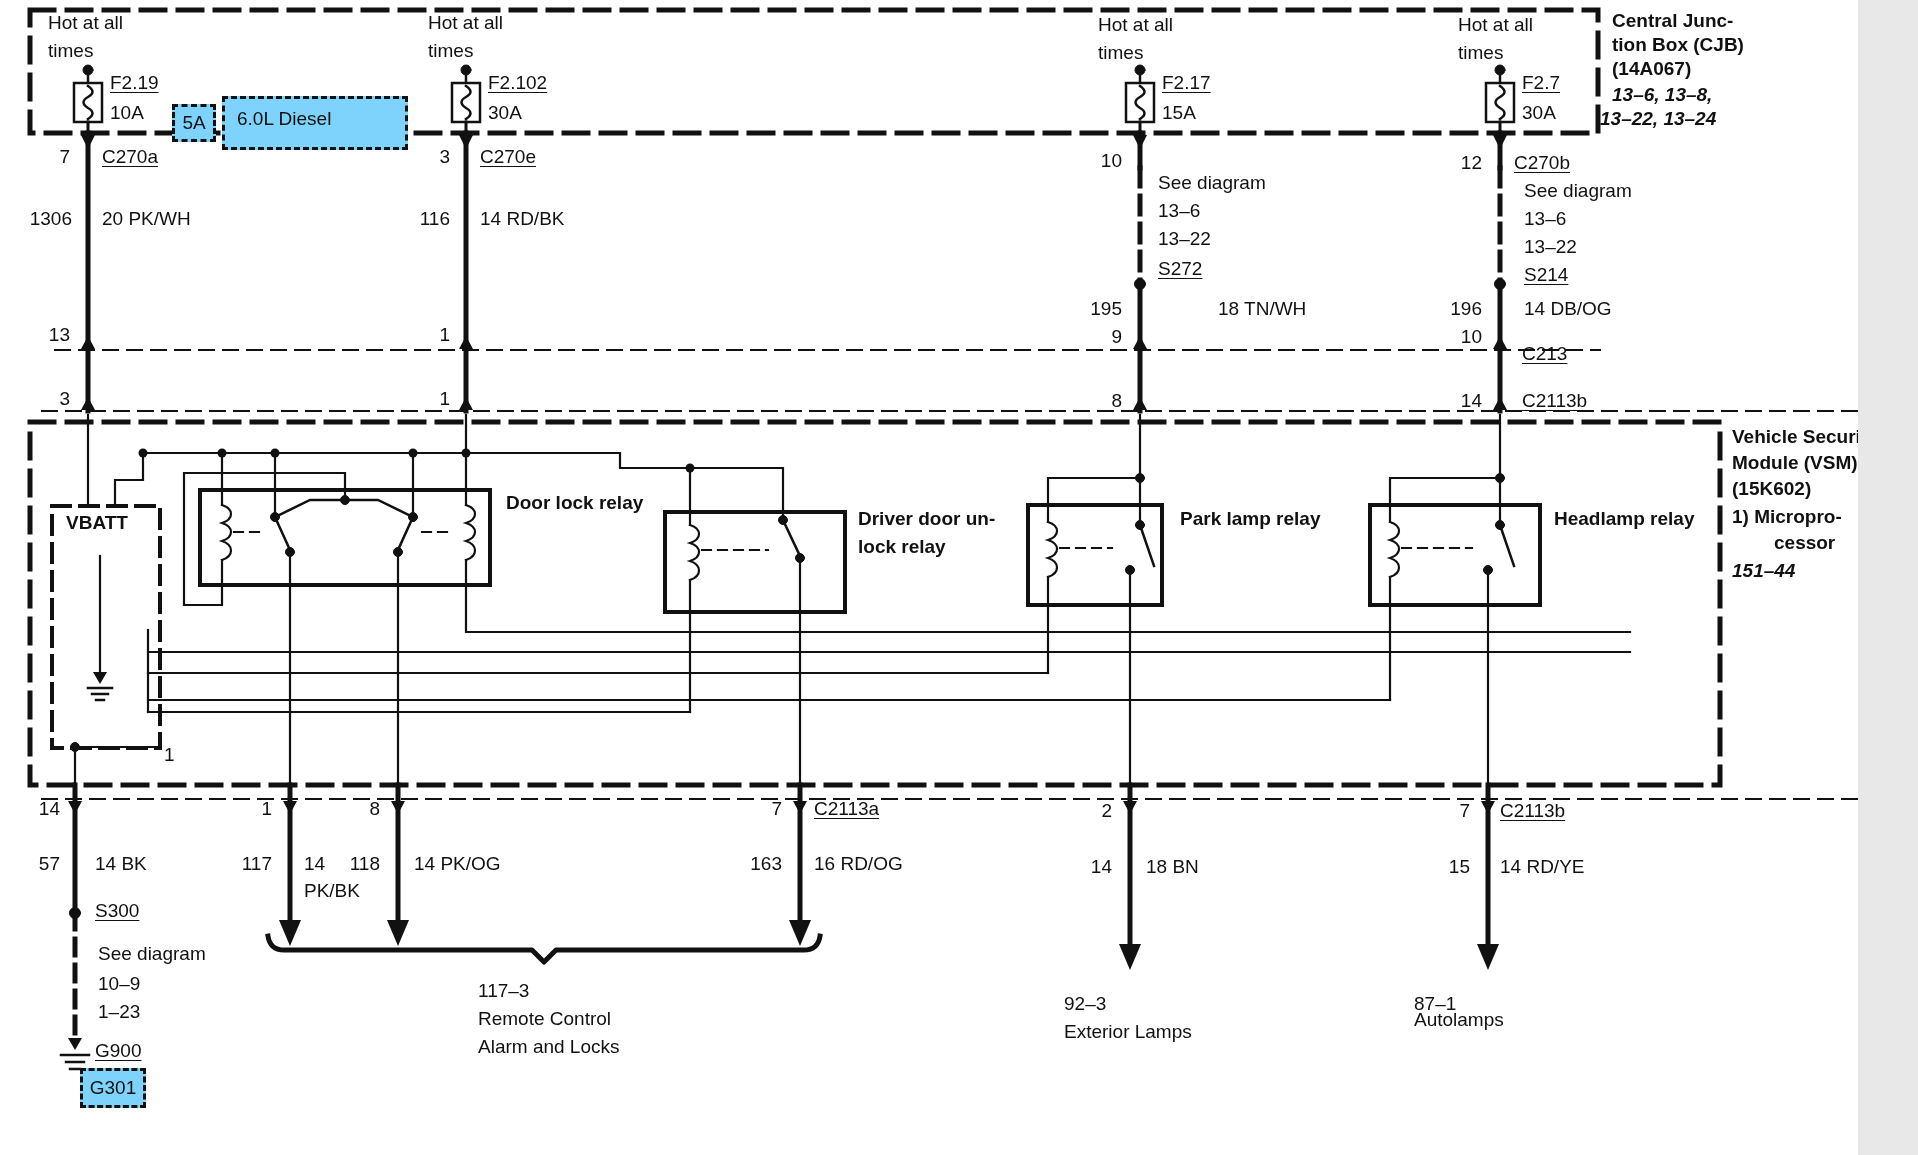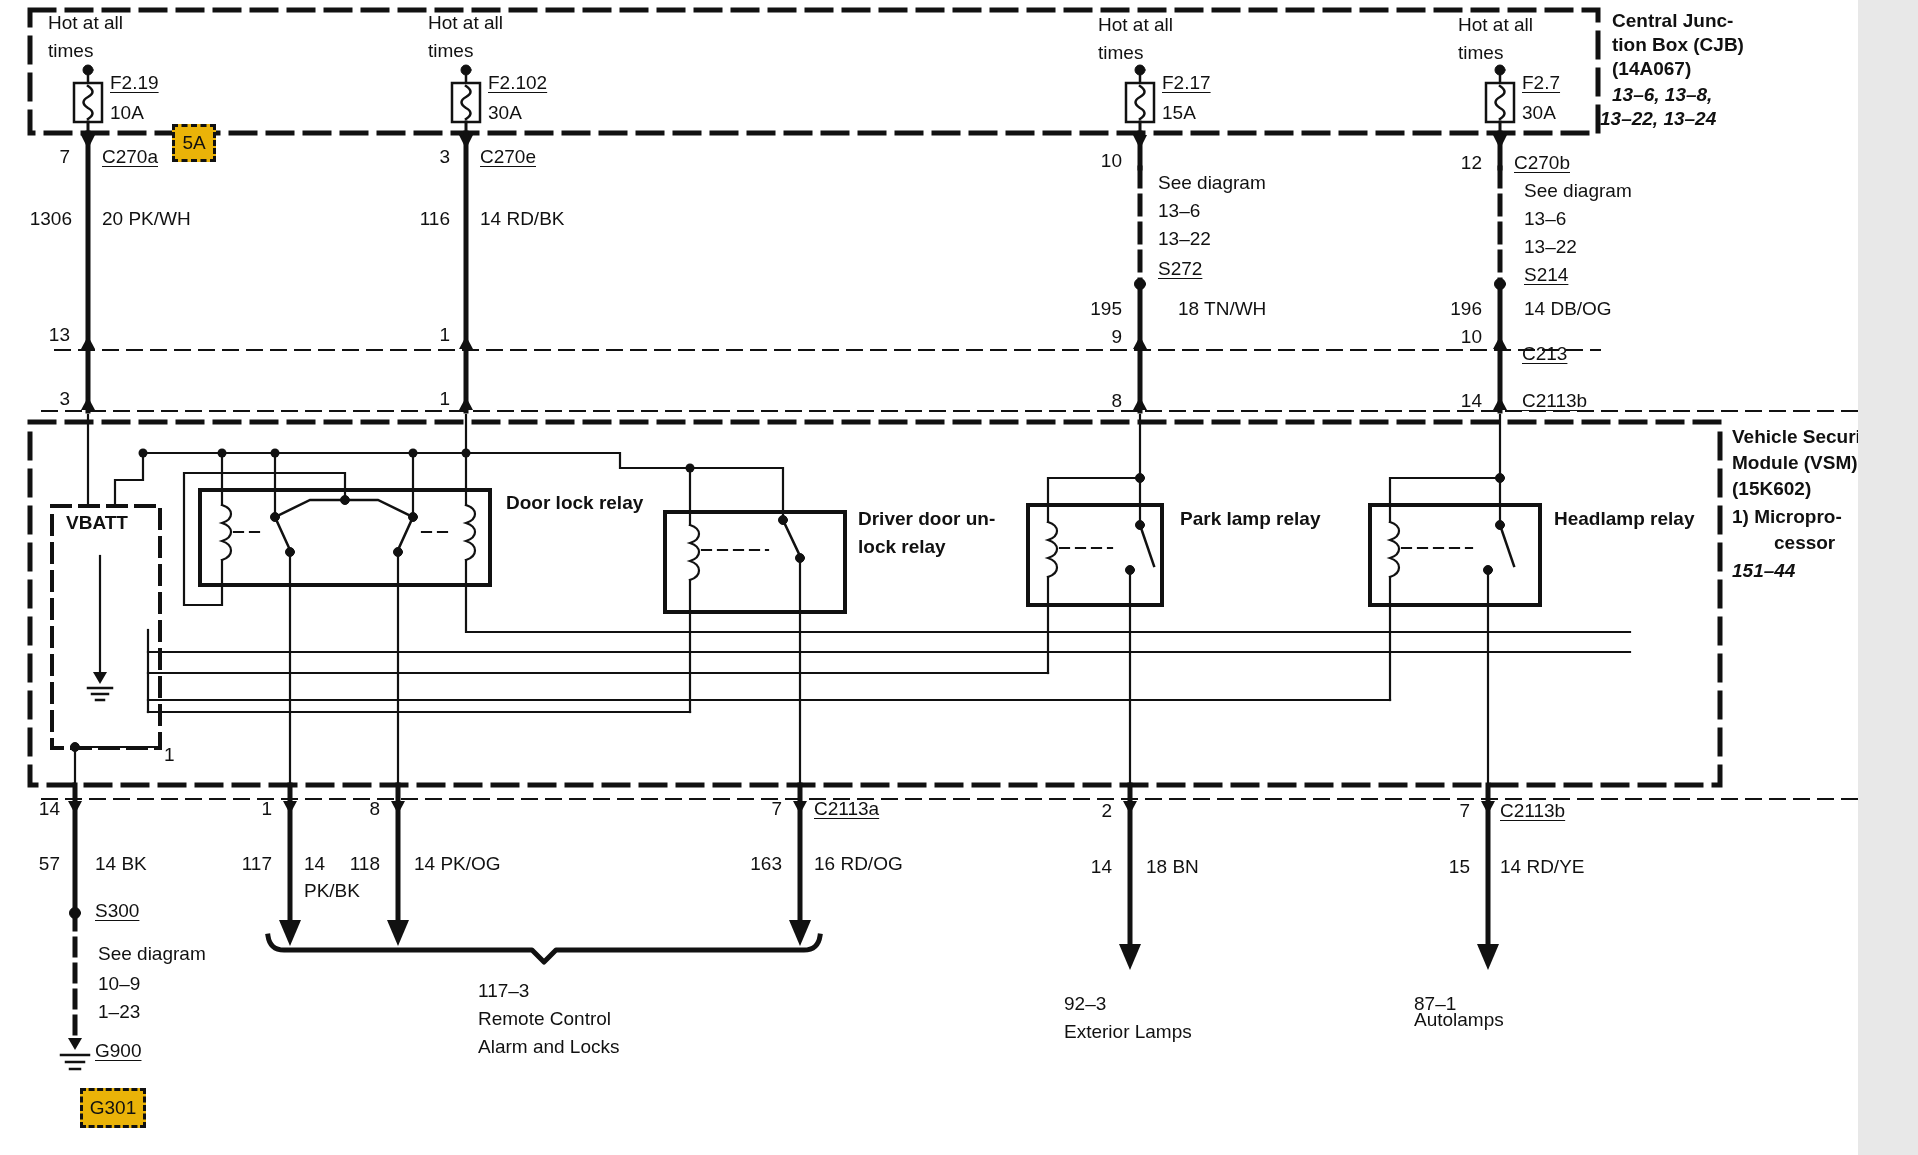--- a/index.html
+++ b/index.html
@@ -4,22 +4,22 @@
 <style>
   html,body{margin:0;padding:0;background:#e8e8e8;}
   #stage{position:relative;width:1858px;height:1155px;background:#ffffff;overflow:hidden;
          font-family:"Liberation Sans","DejaVu Sans",sans-serif;color:#111;}
   #wires{position:absolute;left:0;top:0;z-index:0;}
   .lb{position:absolute;z-index:2;font-size:19px;line-height:22px;white-space:nowrap;color:#111;}
   .b{font-weight:bold;}
   .i{font-style:italic;}
   .u{text-decoration:underline;text-underline-offset:3px;}
   .r{text-align:right;}
-  .dbox{position:absolute;z-index:1;background:#eab308;border:3px dashed #111;box-sizing:border-box;
-        font-size:19px;color:#111;margin-top:20px;}
+  .dbox{position:absolute;z-index:1;background:#7dd3fc;border:3px dashed #111;box-sizing:border-box;
+        font-size:19px;color:#111;}
   .ctr{display:flex;align-items:center;justify-content:center;}
 </style>
 </head>
 <body>
 
 <div id="stage">
 
 <svg id="wires" width="1918" height="1155" viewBox="0 0 1918 1155">
   <g stroke="#111" fill="none" stroke-linecap="square">
 
@@ -217,20 +217,23 @@
 <div class="lb u" style="left:488px;top:72px">F2.102</div>
 <div class="lb" style="left:488px;top:102px">30A</div>
 <div class="lb u" style="left:1162px;top:72px">F2.17</div>
 <div class="lb" style="left:1162px;top:102px">15A</div>
 <div class="lb u" style="left:1522px;top:72px">F2.7</div>
 <div class="lb" style="left:1522px;top:102px">30A</div>
 
 <div class="dbox ctr" style="left:172px;top:104px;width:44px;height:38px">
   <span>5A</span>
 </div>
+<div class="dbox" style="left:222px;top:96px;width:186px;height:54px">
+  <span class="lb" style="left:12px;top:9px">6.0L Diesel</span>
+</div>
 
 <div class="lb b" style="left:1612px;top:10px">Central Junc-</div>
 <div class="lb b" style="left:1612px;top:34px">tion Box (CJB)</div>
 <div class="lb b" style="left:1612px;top:58px">(14A067)</div>
 <div class="lb b i" style="left:1612px;top:84px">13–6, 13–8,</div>
 <div class="lb b i" style="left:1600px;top:108px">13–22, 13–24</div>
 
 <div class="lb r" style="left:30px;top:146px;width:40px">7</div>
 <div class="lb u" style="left:102px;top:146px">C270a</div>
 <div class="lb r" style="left:12px;top:208px;width:60px">1306</div>
@@ -244,21 +247,21 @@
 <div class="lb" style="left:480px;top:208px">14 RD/BK</div>
 <div class="lb r" style="left:410px;top:324px;width:40px">1</div>
 <div class="lb r" style="left:410px;top:388px;width:40px">1</div>
 
 <div class="lb r" style="left:1082px;top:150px;width:40px">10</div>
 <div class="lb" style="left:1158px;top:172px">See diagram</div>
 <div class="lb" style="left:1158px;top:200px">13–6</div>
 <div class="lb" style="left:1158px;top:228px">13–22</div>
 <div class="lb u" style="left:1158px;top:258px">S272</div>
 <div class="lb r" style="left:1062px;top:298px;width:60px">195</div>
-<div class="lb" style="left:1178px;top:298px">18 TN/WH</div>
+<div class="lb" style="left:1218px;top:298px">18 TN/WH</div>
 <div class="lb r" style="left:1082px;top:326px;width:40px">9</div>
 <div class="lb r" style="left:1082px;top:390px;width:40px">8</div>
 
 <div class="lb r" style="left:1442px;top:152px;width:40px">12</div>
 <div class="lb u" style="left:1514px;top:152px">C270b</div>
 <div class="lb" style="left:1524px;top:180px">See diagram</div>
 <div class="lb" style="left:1524px;top:208px">13–6</div>
 <div class="lb" style="left:1524px;top:236px">13–22</div>
 <div class="lb u" style="left:1524px;top:264px">S214</div>
 <div class="lb r" style="left:1422px;top:298px;width:60px">196</div>

